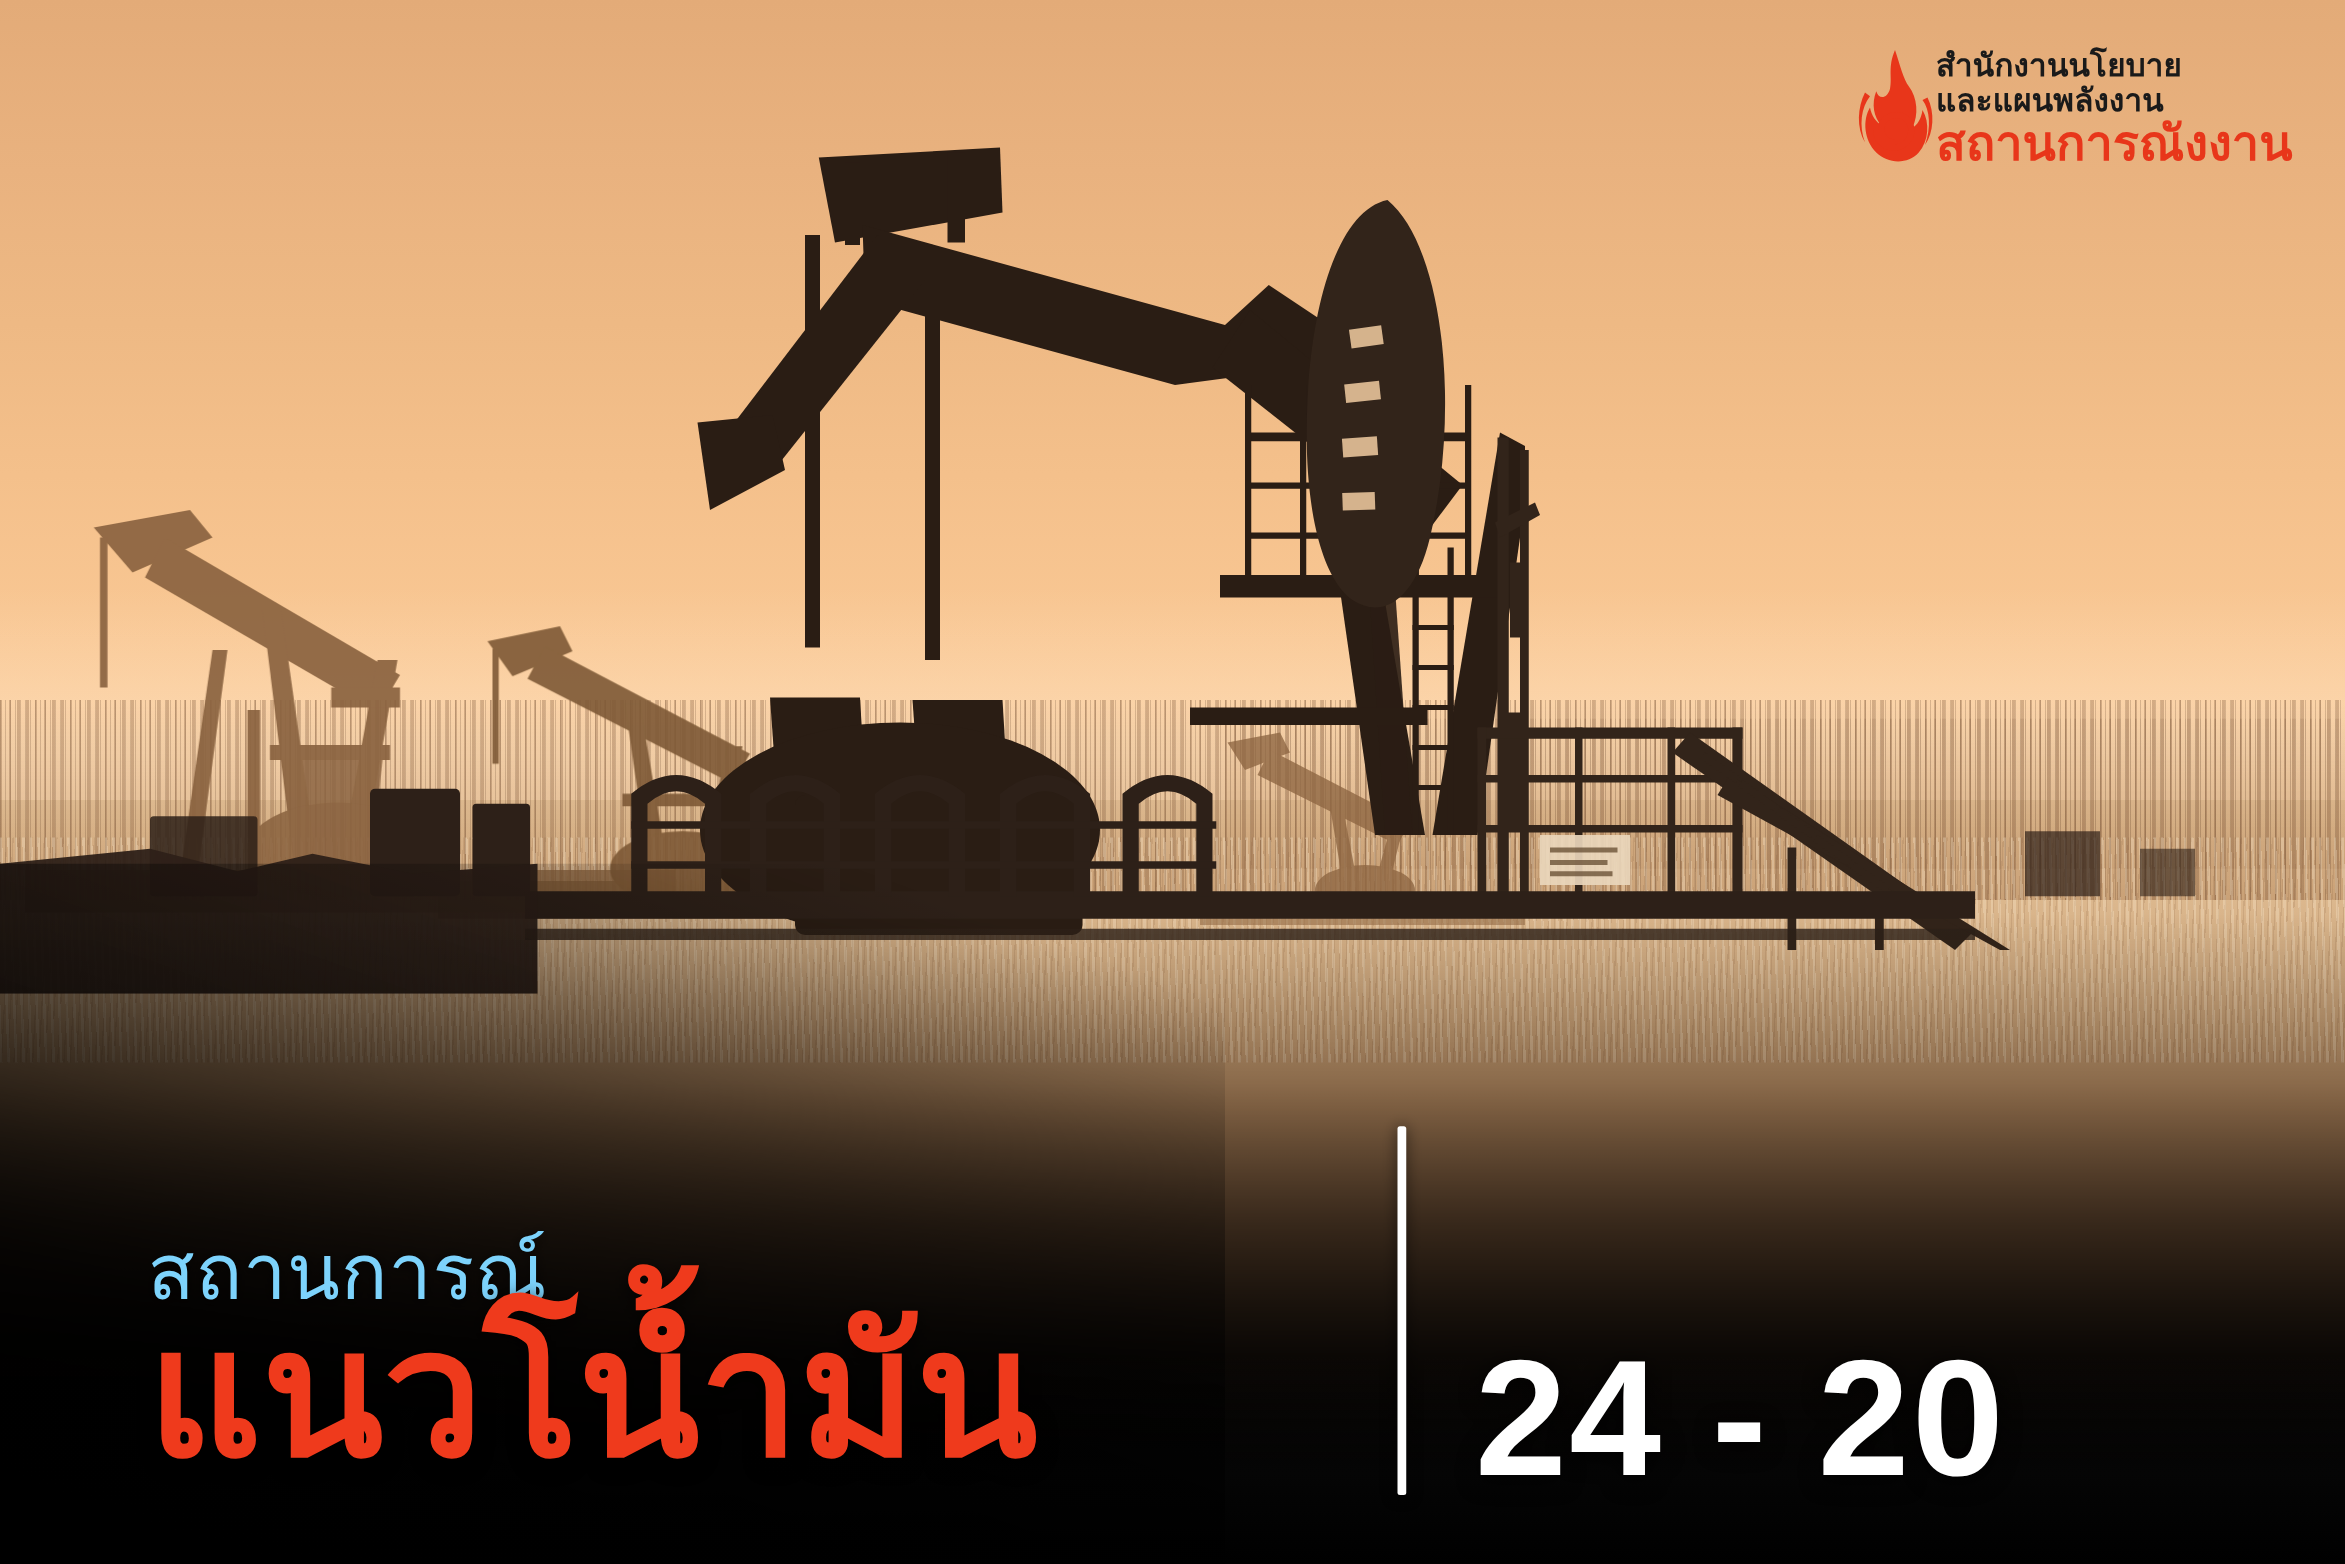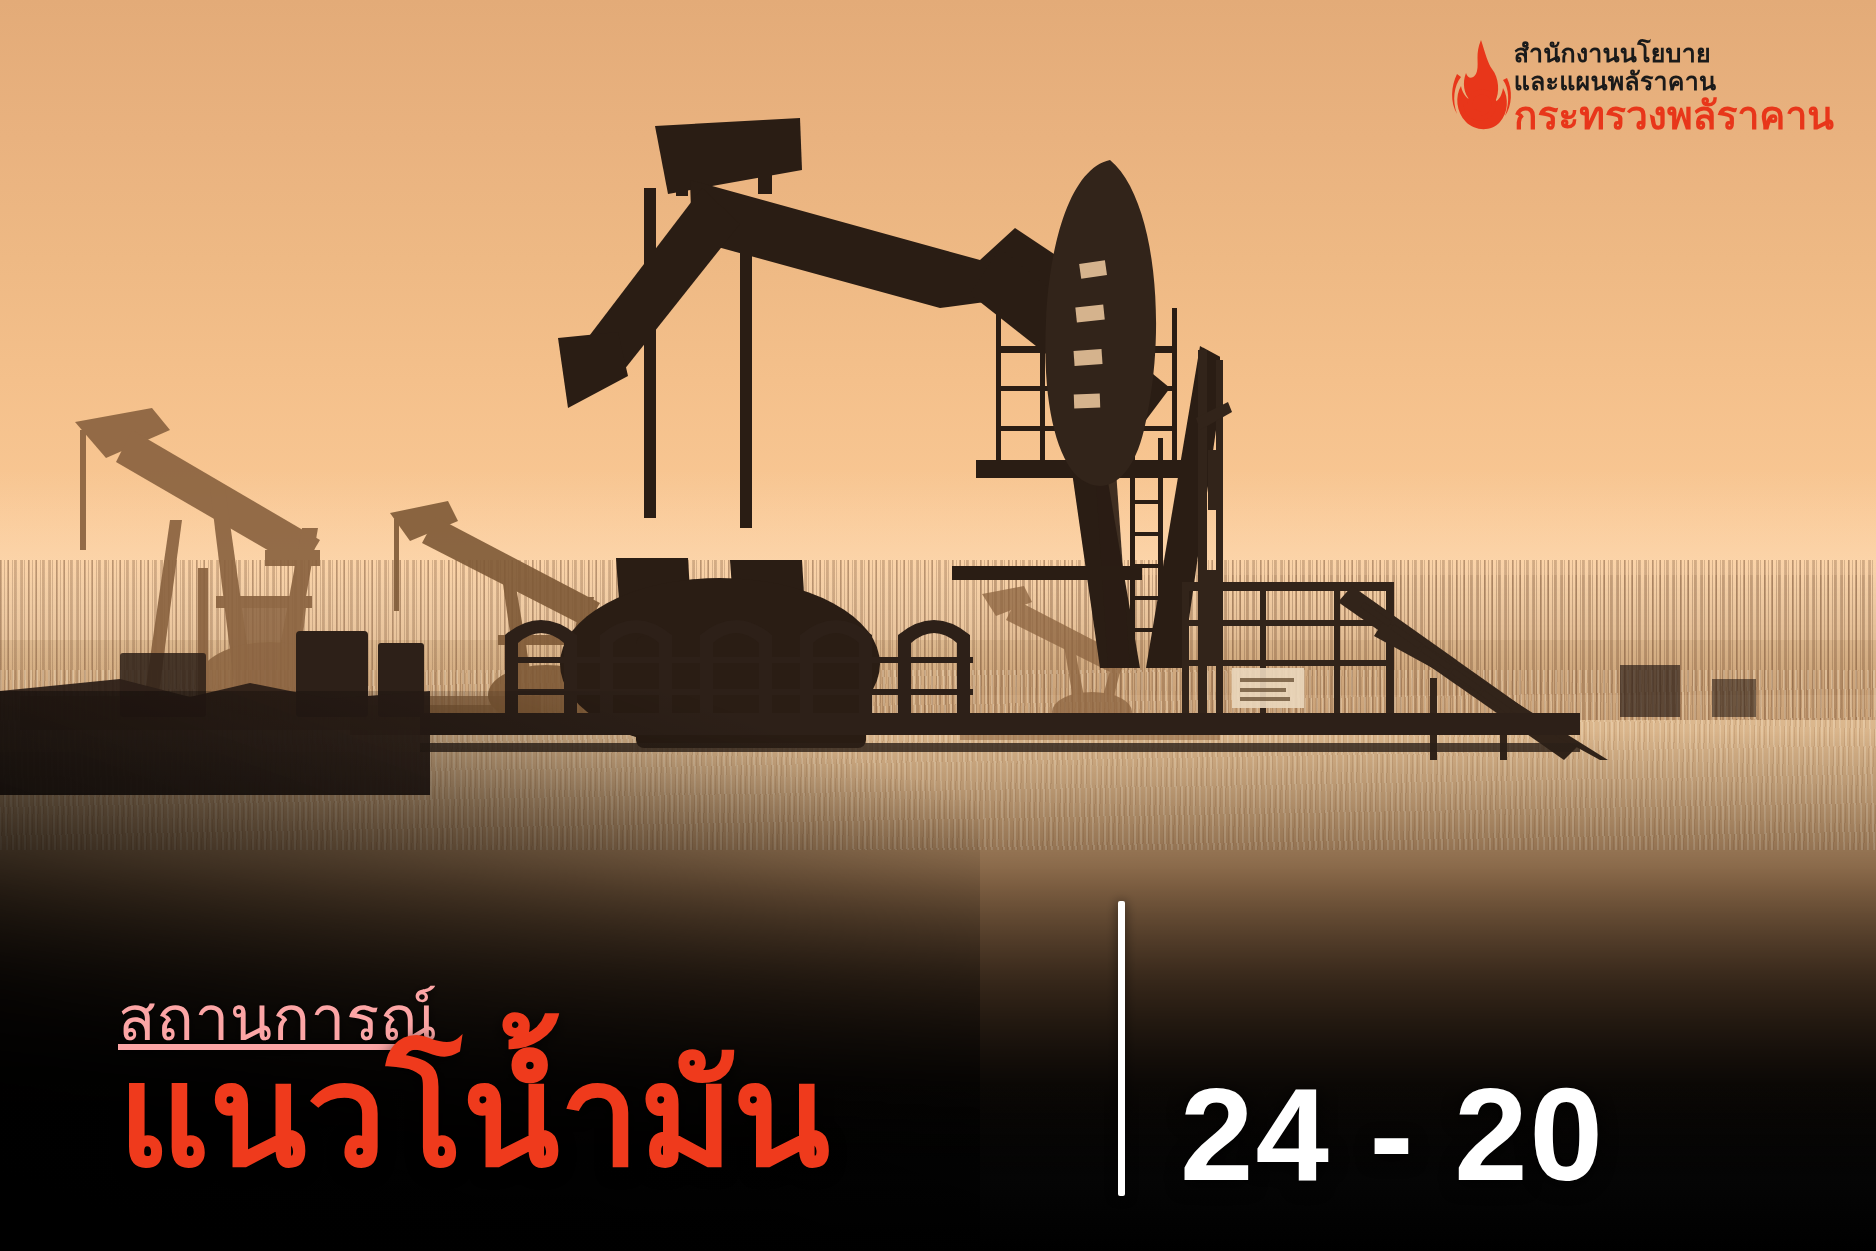--- a/index.html
+++ b/index.html
@@ -88,25 +88,24 @@
     font-weight:bold; font-size:39px; color:#e8361a; margin-top:2px;
     white-space:nowrap;
   }
 
   
   .headline {
     position:absolute; left:118px; bottom:62px; width:1000px;
   }
   .h-kicker {
     font-family:"Liberation Sans","DejaVu Sans",sans-serif;
-    font-size:62px; font-weight:normal; color:#fca5a5;
+    font-size:62px; font-weight:normal; color:#7dd3fc;
     line-height:1; letter-spacing:.5px;
     text-shadow:0 2px 10px rgba(0,0,0,.75);
     white-space:nowrap;
-    text-decoration:underline;
   }
   .h-main {
     font-family:"Liberation Sans","DejaVu Sans",sans-serif;
     font-size:142px; font-weight:bold; color:#ef3a1c;
     line-height:1.02; margin-top:-6px; letter-spacing:0px;
     text-shadow:0 4px 16px rgba(0,0,0,.7);
     white-space:nowrap;
   }
   .h-sub {
     font-family:"Liberation Sans","DejaVu Sans",sans-serif;
@@ -323,22 +322,22 @@
         <path d="M33 2 C27 16 31 24 29 33 C27 41 20 42 18 35 C14 45 16 56 22 62 C18 60 14 54 13 48 C7 58 8 74 18 84 C27 93 43 94 52 84 C60 75 61 60 55 50 C54 57 51 62 47 64 C52 54 51 40 44 31 C40 26 37 14 33 2 Z"></path>
         <path d="M9 36 C3 48 2 64 9 76 C4 62 6 48 13 39 Z"></path>
         <path d="M59 40 C65 52 64 68 57 78 C62 64 61 50 55 42 Z"></path>
       </g>
       <g fill="none" stroke="#e8361a" stroke-width="5">
         <path d="M33 76 C26 76 22 71 22 65 C22 58 28 54 34 54 C41 54 46 59 46 66 C46 74 40 80 32 80 C24 80 18 74 18 66"></path>
       </g>
     </svg>
     <div class="logo-text">
       <div class="logo-l1">สำนักงานนโยบาย</div>
-      <div class="logo-l2">และแผนพลัราคาน</div>
-      <div class="logo-l3">กระทรวงพลัราคาน</div>
+      <div class="logo-l2">และแผนพลังงาน</div>
+      <div class="logo-l3">สถานการณังงาน</div>
     </div>
   </div>
 
   <div class="headline">
     <div class="h-kicker">สถานการณ์</div>
     <div class="h-main">แนวโน้ำมัน</div>
   </div>
 
   <div class="divider"></div>
 

